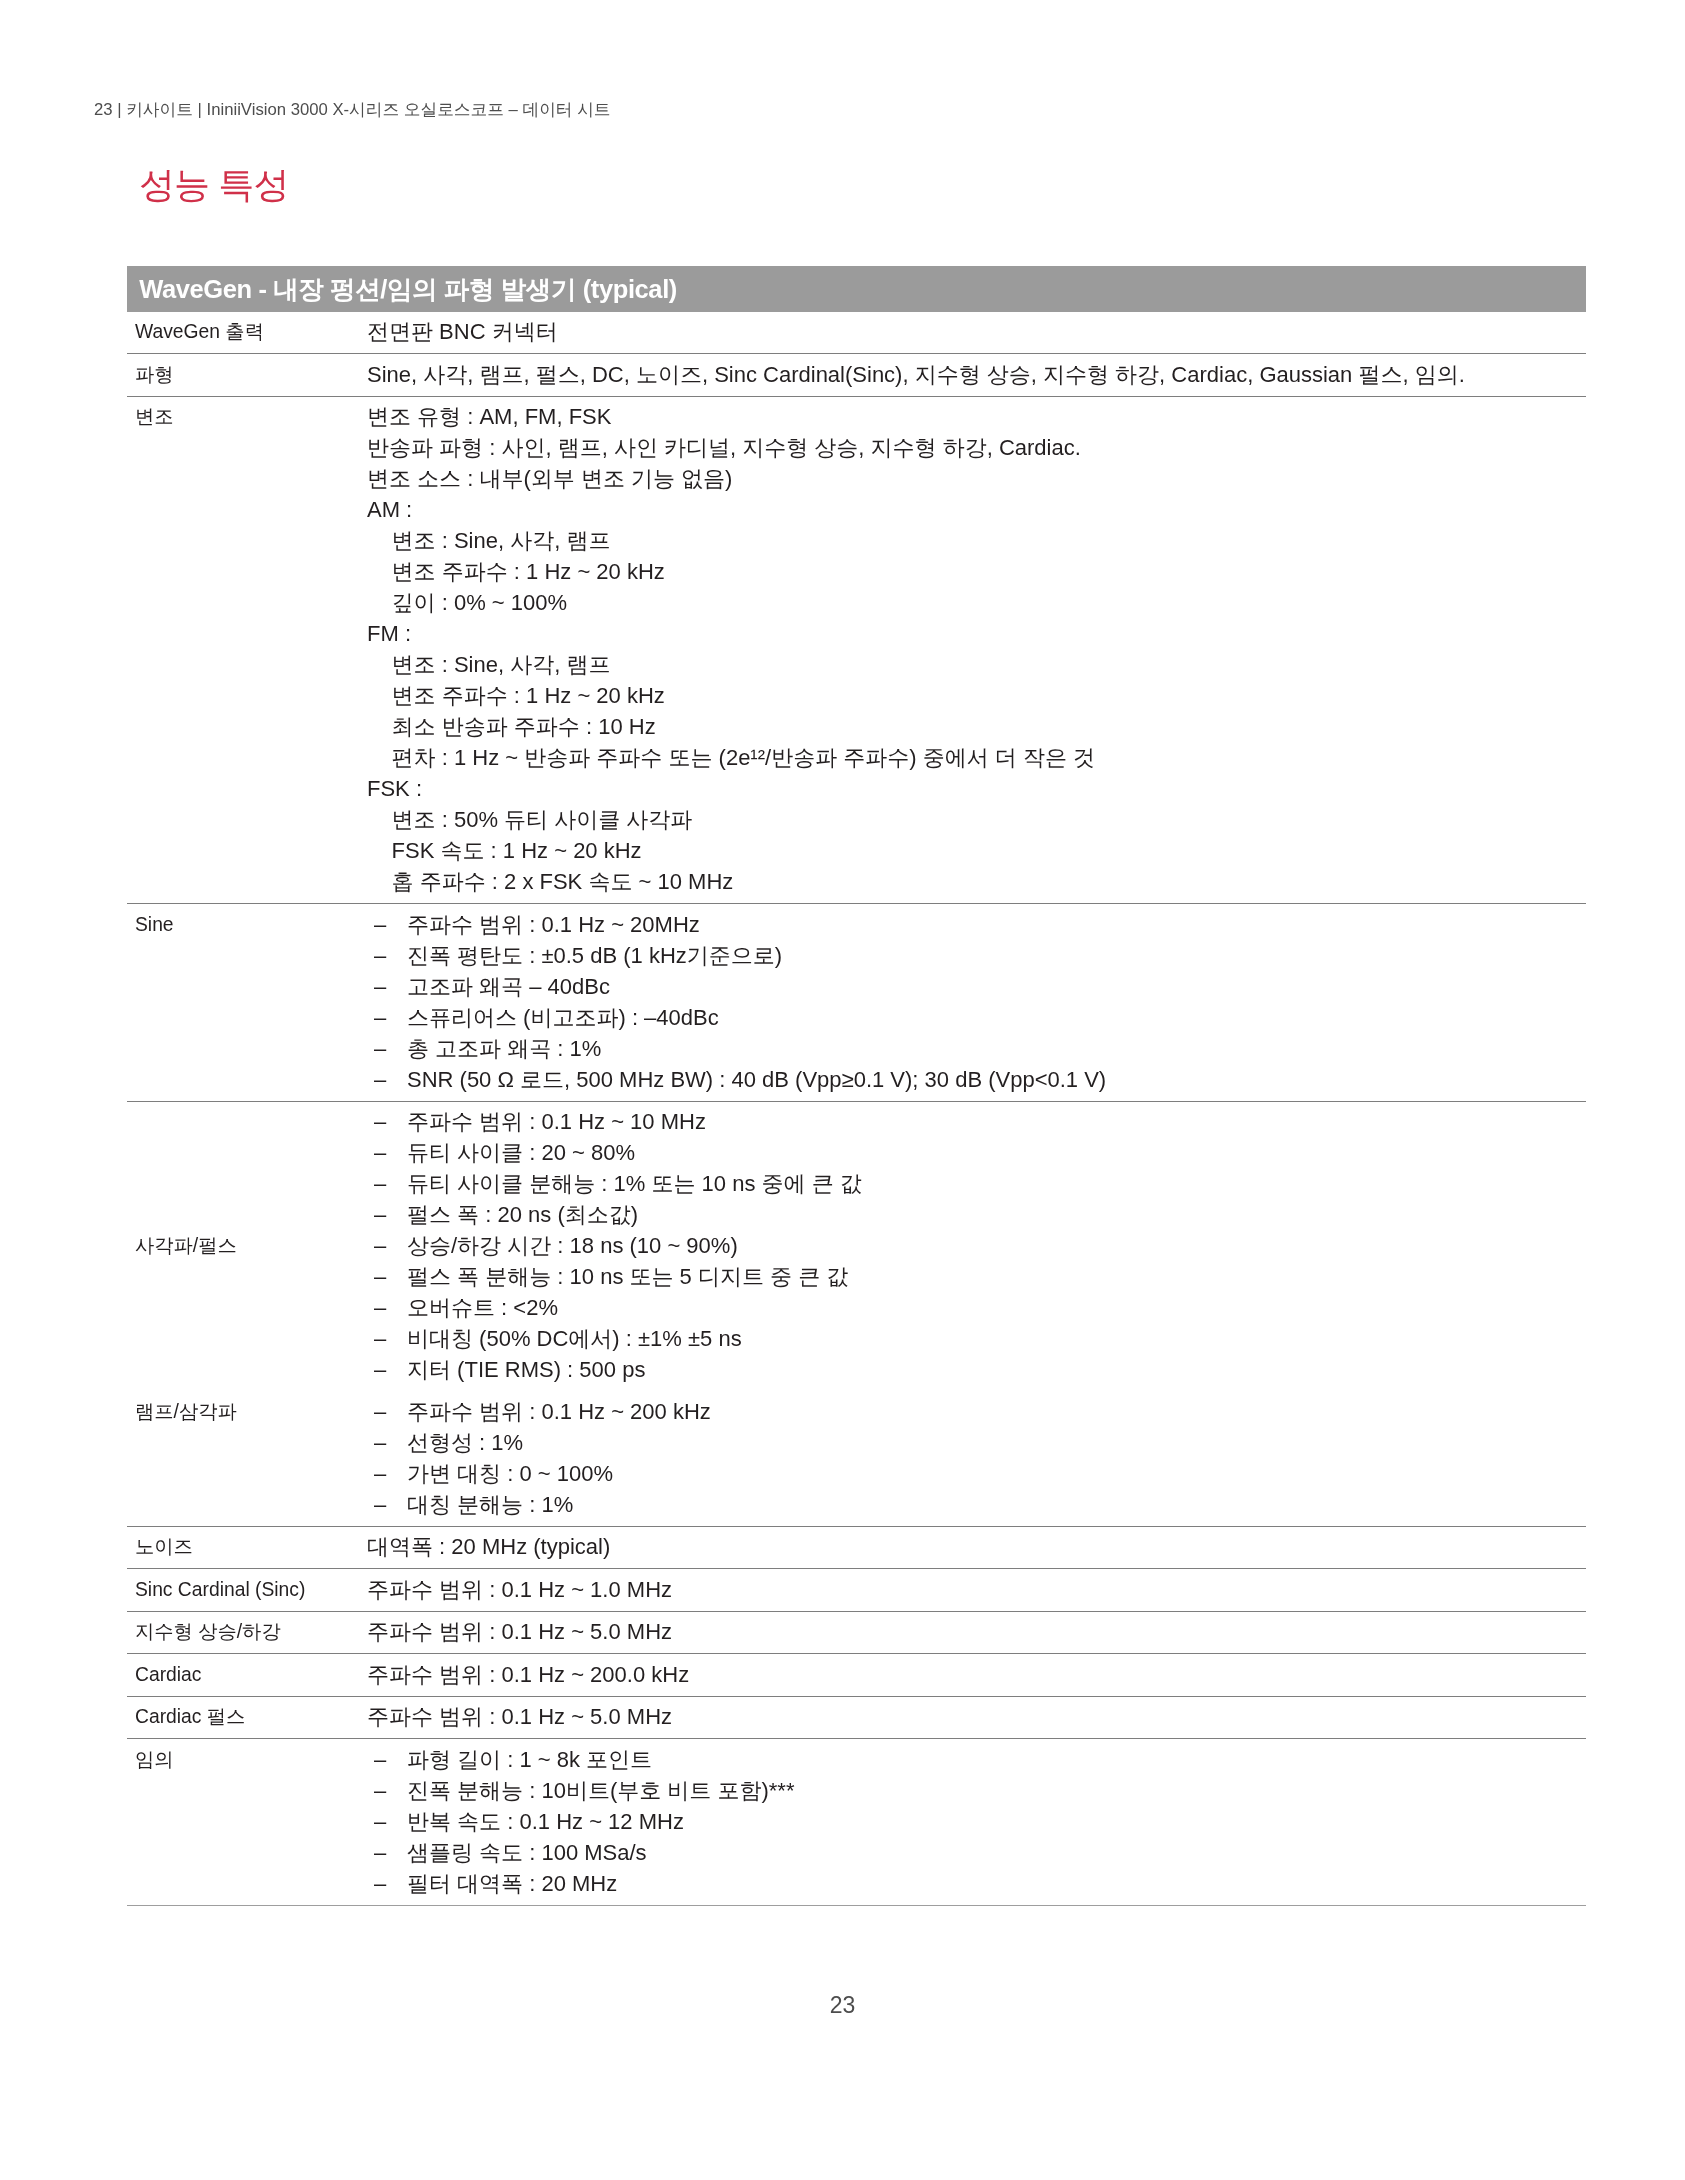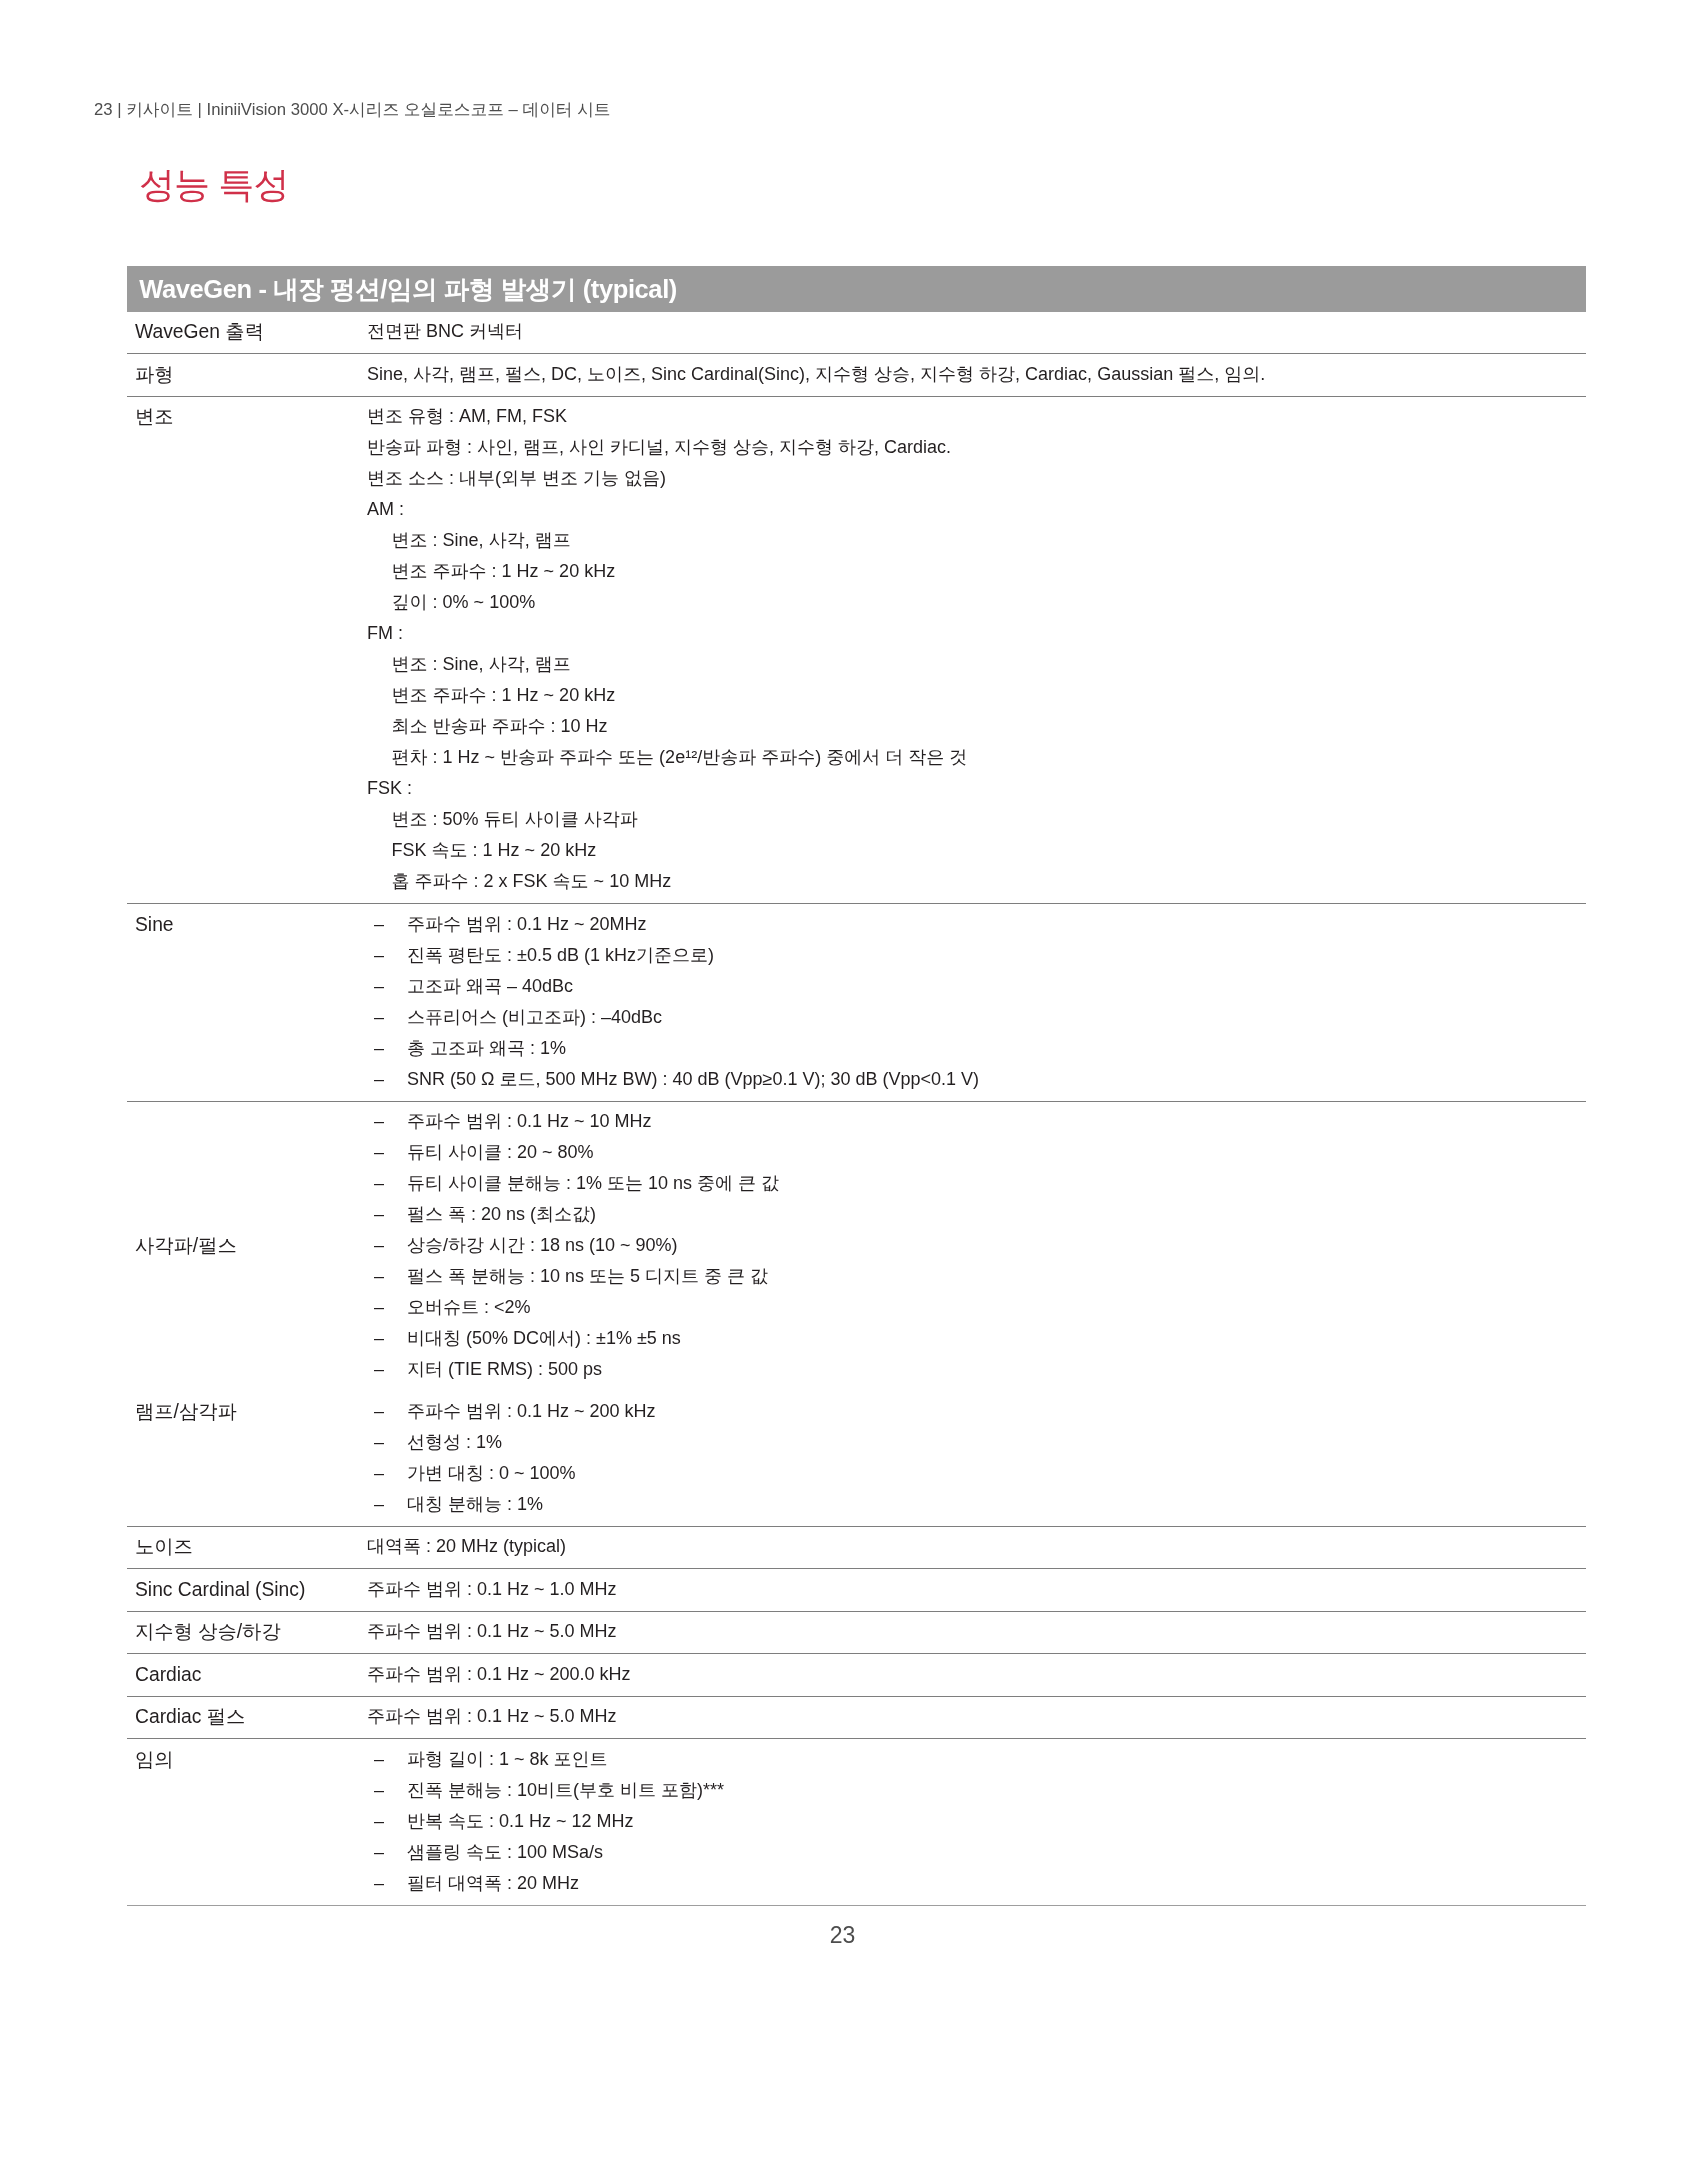--- a/index.html
+++ b/index.html
@@ -36,28 +36,28 @@
     border-bottom:0.9px solid #7e7e7e;
   }
   .row.no-border { border-bottom:none;align-items:center; }
   .row.last { border-bottom:1.8px solid #9e9e9e; }
   .row-label {
     width:240px; flex:0 0 240px;
     padding-left:8px; box-sizing:border-box;
     font-size:19.3px; line-height:31px;
   }
   .row-value {
-    flex:1; font-size:18px; line-height:31px;
+    flex:1; font-size:22px; line-height:31px;
   }
   .line { min-height:31px; }
   .line.sub { padding-left:24.6px; }
   .line.bullet { position:relative; padding-left:40px; }
   .line.bullet .dash { position:absolute; left:7px; top:0; }
   .footer-page-number {
-    position:absolute; left:0; top:1922px; width:100%;
+    position:absolute; left:0; top:1992px; width:100%;
     text-align:center; font-size:23px; color:#4d4d4d;
   }
 </style>
 </head>
 <body>
 
 <div class="page">
 
   <div class="page-header">23 | 키사이트 | IniniiVision 3000 X-시리즈 오실로스코프 – 데이터 시트</div>
 

